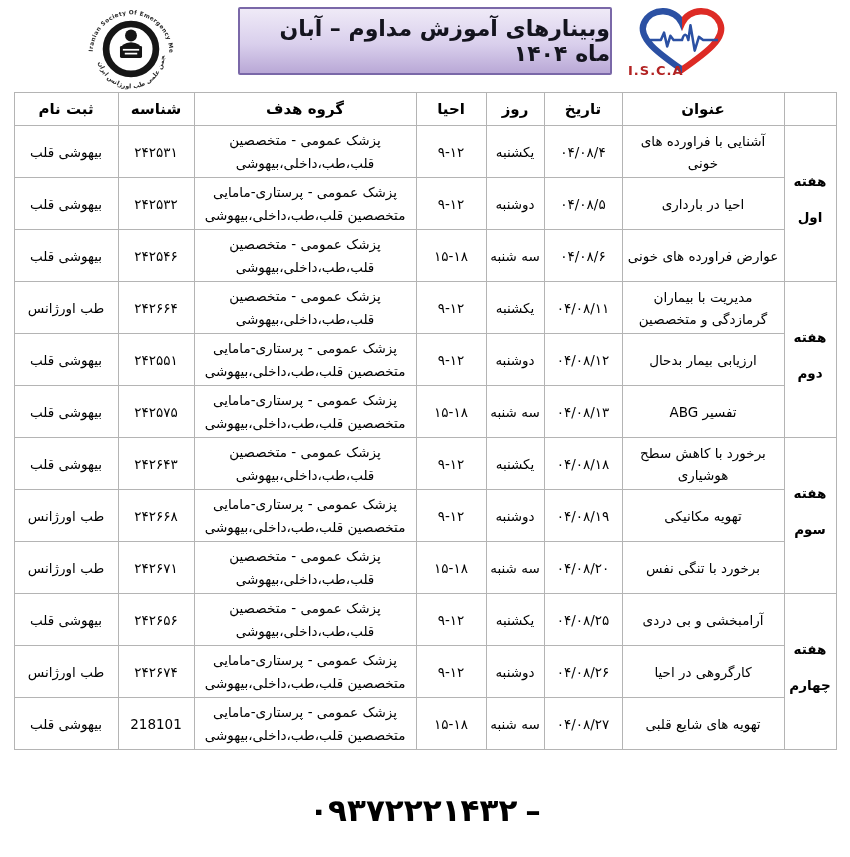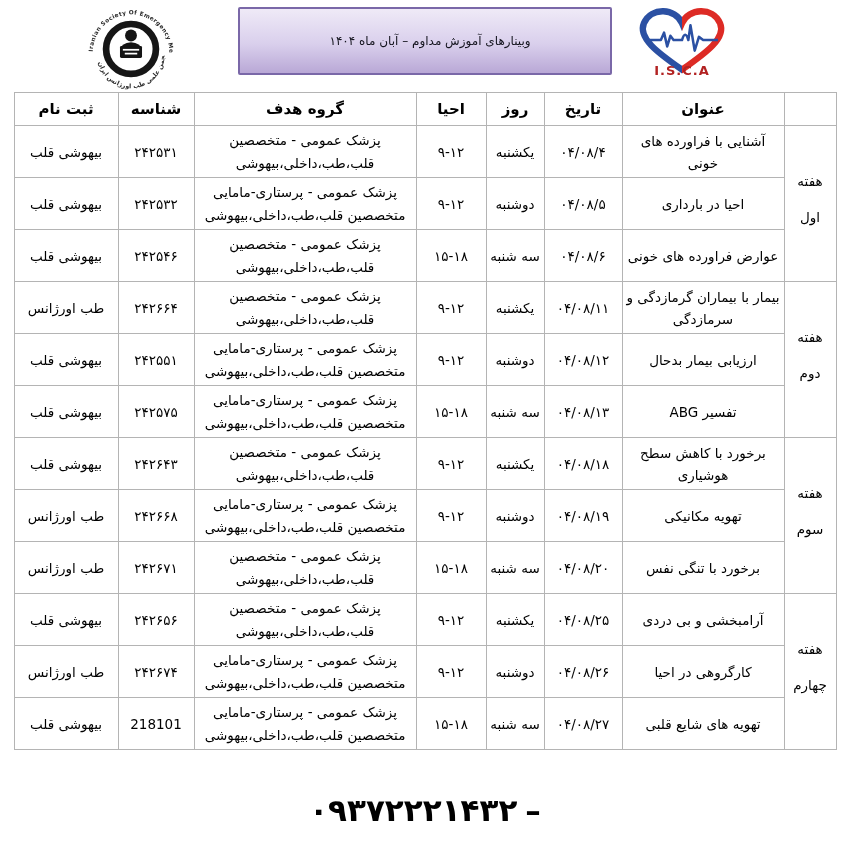--- a/index.html
+++ b/index.html
@@ -10,44 +10,44 @@
     color:#000; overflow: hidden; position: relative;
   }
   .page { width: 850px; height: 857px; position: relative; }
 
   
   .top { position: relative; height: 92px; }
   .logo-left  { position:absolute; left:84px;  top:1px; width:94px; height:92px; }
   .logo-right { position:absolute; left:628px; top:2px; width:108px; height:74px; }
   .isca-caption {
     position:absolute; left:628px; top:63px; width:108px;
-    text-align:center; font-weight:bold; font-size:13px;
+    font-weight:bold; font-size:13px;
     letter-spacing:1px; color: var(--isca-text,#b22222);
   }
   .title-box {
     position:absolute; left:238px; top:7px; width:374px; height:68px;
     border:2px solid var(--title-border,#7a68a8); border-radius:2px;
     background: linear-gradient(var(--title-bg-top,#efeaf7) 0%, #d9cfec 55%, var(--title-bg-bottom,#b9a8d6) 100%);
     display:flex; align-items:center; justify-content:center;
     direction: rtl;
   }
-  .title-box span { font-size:12px; font-weight:normal; color:#14141e;padding-left:10px; }
+  .title-box span { font-size:22px; font-weight:bold; color:#14141e;padding-left:10px; }
 
   
   table.schedule {
     border-collapse: collapse; table-layout: fixed;
     width: 822px; margin: 0 auto; direction: rtl;
   }
   .schedule th, .schedule td {
     border: 1px solid #b4b4b4; text-align:center; vertical-align: middle;
     padding: 1px 3px; overflow:hidden;
   }
   .schedule thead th { height: 33px; font-size: 15px; font-weight: bold; text-align: center; }
   .schedule tbody td { height: 52px; font-size: 13.5px; line-height: 22px; }
-  .week-cell { vertical-align: top; font-weight: normal; font-size: 15px; padding-top: 9px; }
+  .week-cell { vertical-align: top; font-weight: bold; font-size: 15px; padding-top: 9px; }
   .week-cell div { line-height: 26px; margin-bottom: 10px; }
   .group-cell div { line-height: 23px; white-space: nowrap; text-align: center; }
   .ltr-num { direction: ltr; unicode-bidi: isolate; }
 
   
   .footer {
     position:absolute; left:0; right:0; top:792px;
     display:flex; justify-content:center; align-items:center; gap:8px;
     direction: rtl; font-weight:bold; font-size:31px; color:#000;
   }
@@ -158,21 +158,21 @@
             <div>قلب،طب،داخلی،بیهوشی</div>
           </td>
           <td class="ltr-num">۲۴۲۵۴۶</td>
           <td>بیهوشی قلب</td>
         </tr>
         <tr>
           <td class="week-cell" rowspan="3">
             <div>هفته</div>
             <div>دوم</div>
           </td>
-          <td>بیمار با بیماران گرمازدگی و سرمازدگی</td>
+          <td>مدیریت با بیماران گرمازدگی و متخصصین</td>
           <td class="ltr-num">۰۴/۰۸/۱۱</td>
           <td>یکشنبه</td>
           <td class="ltr-num">۹-۱۲</td>
           <td class="group-cell">
             <div>پزشک عمومی - متخصصین</div>
             <div>قلب،طب،داخلی،بیهوشی</div>
           </td>
           <td class="ltr-num">۲۴۲۶۶۴</td>
           <td>طب اورژانس</td>
         </tr>

